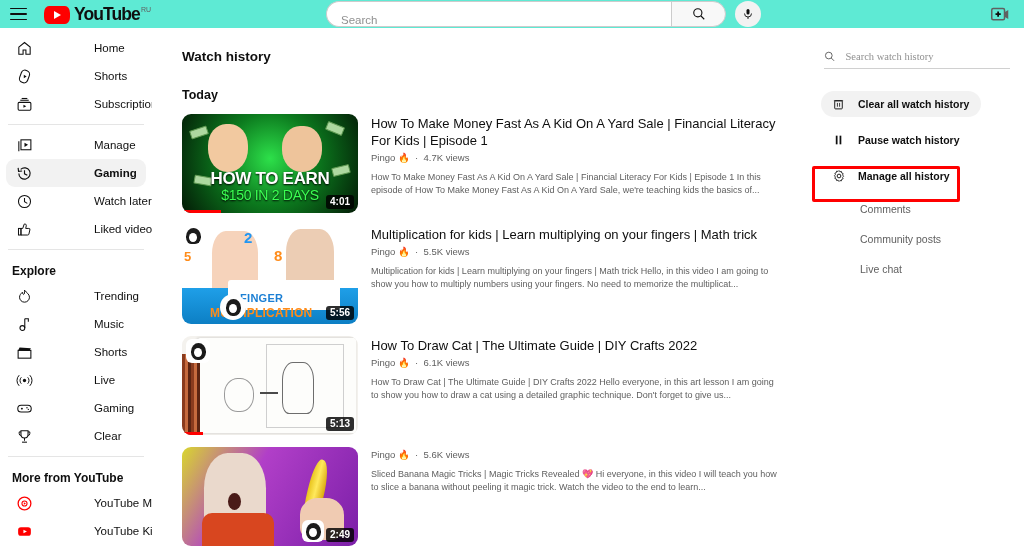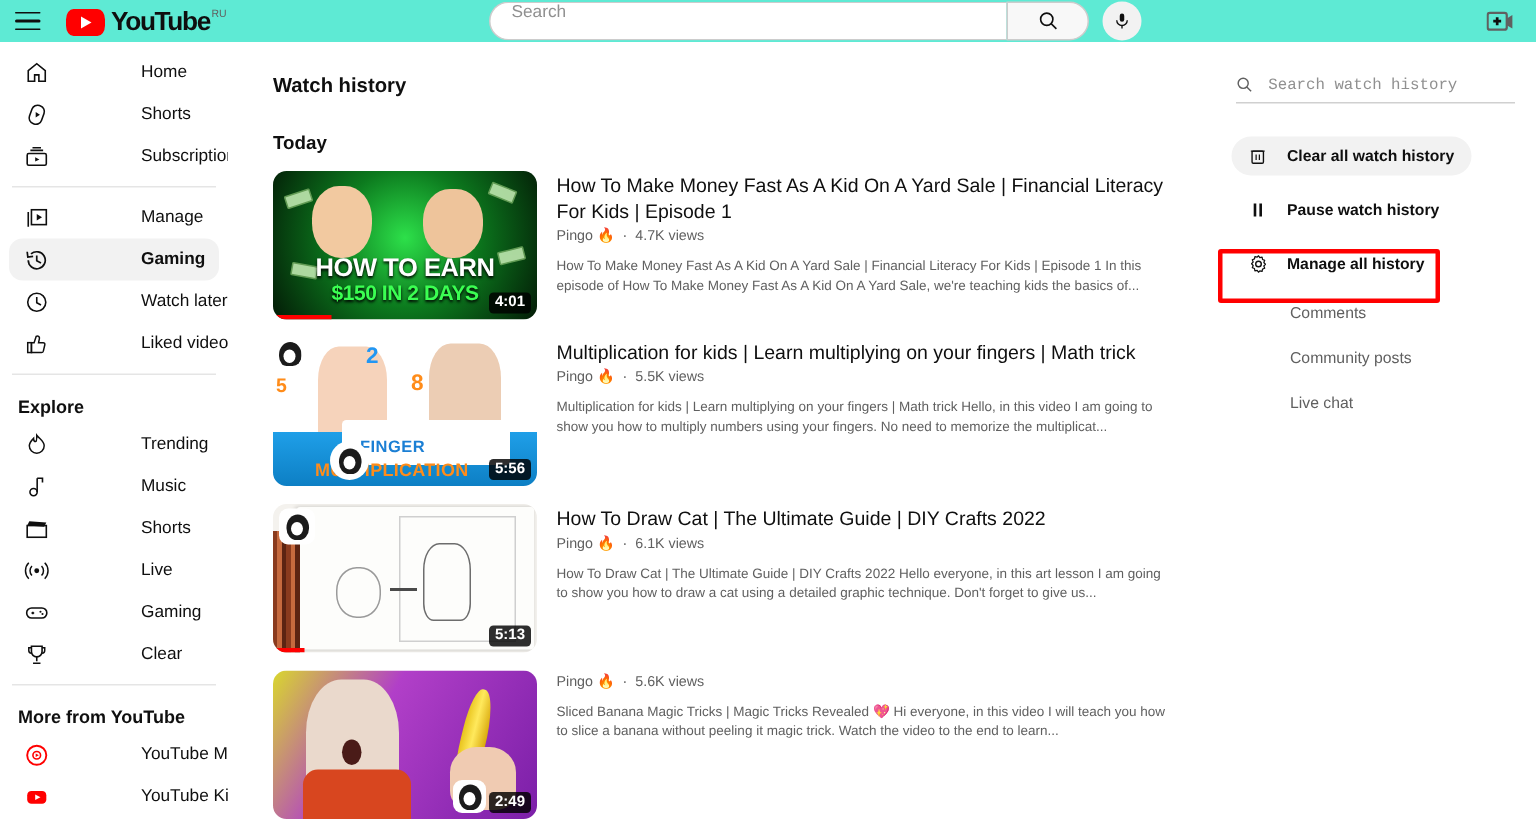--- a/index.html
+++ b/index.html
@@ -45,21 +45,21 @@
   .logo-sup { font-size: 7px; color: #606060; line-height: 9px; margin-left: 1px; }
 
   .search-wrap {
     position: absolute; left: 326px; top: 1px;
     display: flex; align-items: center;
   }
   .search-box {
     width: 345px; height: 26px;
     border: 1px solid #ccc; border-right: none;
     border-radius: 13px 0 0 13px;
-    display: flex; align-items: flex-start;
+    display: flex; align-items: flex-end;
     padding-left: 14px;
     background: #fff;
   }
   .search-box input {
     border: none; outline: none; width: 100%;
     font-size: 11.5px; font-family: "Liberation Sans", sans-serif;
     color: #0f0f0f; background: transparent;
   }
   .search-box input::placeholder { color: #909090; }
   .search-btn {
@@ -158,21 +158,21 @@
   
   .art { position: absolute; inset: 0; }
   .t1 { background: radial-gradient(circle at 50% 45%, #2de04a 0%, #0c7a1e 45%, #031a06 100%); }
   .t1-txt1 {
     position: absolute; left: 0; right: 0; top: 55px; text-align: center;
     font-size: 17px; font-weight: bold; color: #fff; letter-spacing: -0.3px;
     text-shadow: 0 1px 2px #000;
   }
   .t1-txt2 {
     position: absolute; left: 0; right: 0; top: 73px; text-align: center;
-    font-size: 14px; font-weight: bold; color: #3bff52; letter-spacing: -0.3px;
+    font-size: 14px; font-weight: normal; color: #3bff52; letter-spacing: -0.3px;
     text-shadow: 0 1px 2px #000;
   }
   .face { position: absolute; border-radius: 45% 45% 48% 48%; }
   .bill {
     position: absolute; width: 18px; height: 9px; background: #bfe8b0;
     border: 1px solid #6aa35a; border-radius: 1px; opacity: .9;
   }
   .t2 { background: #ffffff; }
   .t2-band {
     position: absolute; left: 0; right: 0; bottom: 0; height: 36px;
@@ -237,21 +237,21 @@
     background: #fff;
   }
   .rsearch {
     display: flex; align-items: center;
     margin: 22px 14px 0 12px;
     border-bottom: 1px solid #d0d0d0;
     padding-bottom: 5px;
   }
   .rsearch input {
     border: none; outline: none; background: transparent;
-    font-size: 10.5px; font-family: Liberation Mono, monospace;
+    font-size: 10.5px; font-family: Liberation Serif, serif;
     color: #0f0f0f; width: 100%; margin-left: 10px;
   }
   .rsearch input::placeholder { color: #909090; }
 
   .raction {
     display: flex; align-items: center;
     height: 26px; margin: 0 0 0 9px;
     padding: 0 12px 0 9px;
     border-radius: 13px;
     width: max-content;

